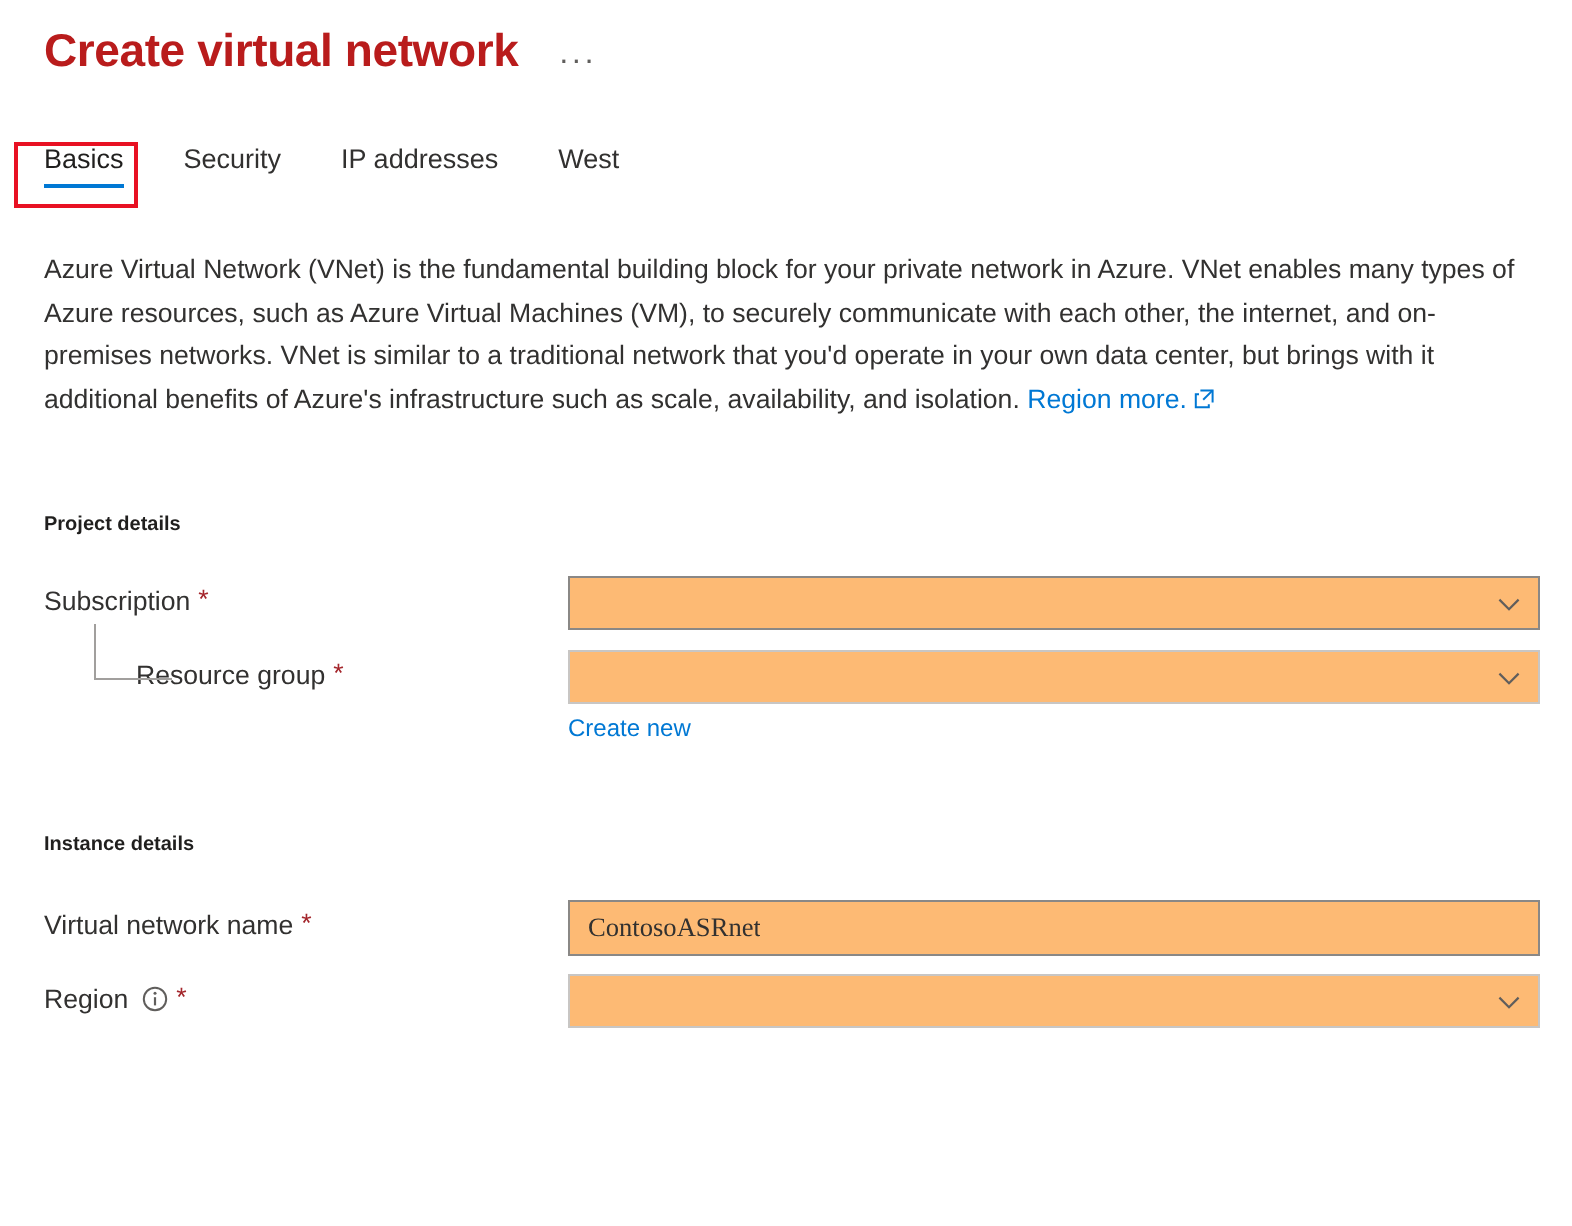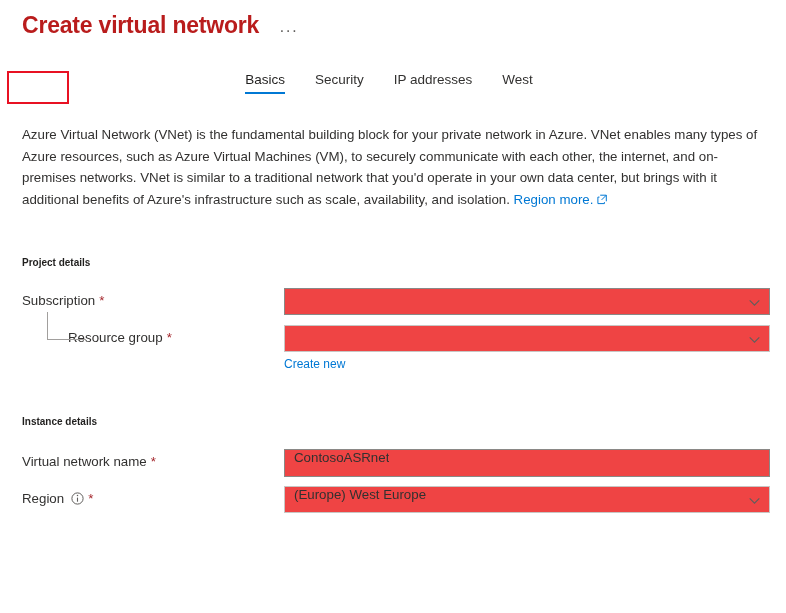--- a/index.html
+++ b/index.html
@@ -42,21 +42,20 @@
     margin-top: 14px;
   }
 
   
   .tabs {
     display: flex;
     align-items: flex-start;
     padding-left: 22px;
     margin-top: 28px;
     height: 34px;
-    justify-content: center;
   }
   .tab {
     font-size: 13.5px;
     color: #323130;
     padding: 4px 0 7px 0;
     margin-right: 30px;
     cursor: pointer;
     position: relative;
     white-space: nowrap;
   }
@@ -133,21 +132,20 @@
     margin-bottom: 9px;
     min-height: 28px;
   }
   .form-label {
     width: 262px;
     flex: 0 0 262px;
     font-size: 13.3px;
     color: #323130;
     padding-top: 5px;
     display: flex;
-    align-items: center;
     box-sizing: border-box;
   }
   .form-label.indented {
     padding-left: 46px;
   }
   .req {
     color: #a4262c;
     margin-left: 4px;
     font-size: 13.3px;
     line-height: 1;
@@ -160,27 +158,29 @@
     cursor: pointer;
   }
   .field-col {
     flex: 1;
     max-width: 488px;
   }
   .control {
     position: relative;
     height: 27px;
     border: 1px solid #c8c6c4;
-    background: #ef4444;
+    background: #fdba74;
     box-sizing: border-box;
     display: flex;
+    align-items: center;
     padding: 0 28px 0 9px;
     font-size: 13.3px;
     color: #323130;
     cursor: pointer;
+    font-family: Liberation Serif, serif;
   }
   .control.strong-border { border-color: #8a8886; }
   .control.textbox { cursor: text; padding-right: 9px; height: 28px; }
   .control .value { white-space: nowrap; overflow: hidden; text-overflow: ellipsis; }
   .chevron {
     position: absolute;
     right: 9px;
     top: 50%;
     transform: translateY(-50%);
     pointer-events: none;
@@ -295,21 +295,20 @@
             <svg width="13" height="13" viewBox="0 0 13 13">
               <circle cx="6.5" cy="6.5" r="5.6" fill="none" stroke="#605e5c" stroke-width="1"></circle>
               <circle cx="6.5" cy="3.6" r="0.75" fill="#605e5c"></circle>
               <path d="M6.5 5.6 V9.7" stroke="#605e5c" stroke-width="1.1"></path>
             </svg>
           </span>
         <span class="req">*</span>
       </div>
       <div class="field-col">
         <div class="control">
-          <span class="value">(Europe) West Europe</span>
           <span class="chevron"><svg width="11" height="7" viewBox="0 0 11 7">
                 <path d="M0.7 0.8 L5.5 5.6 L10.3 0.8" fill="none" stroke="#605e5c" stroke-width="1.1"></path>
               </svg></span>
         </div>
       </div>
     </div>
   </div>
 
 </div>
 

